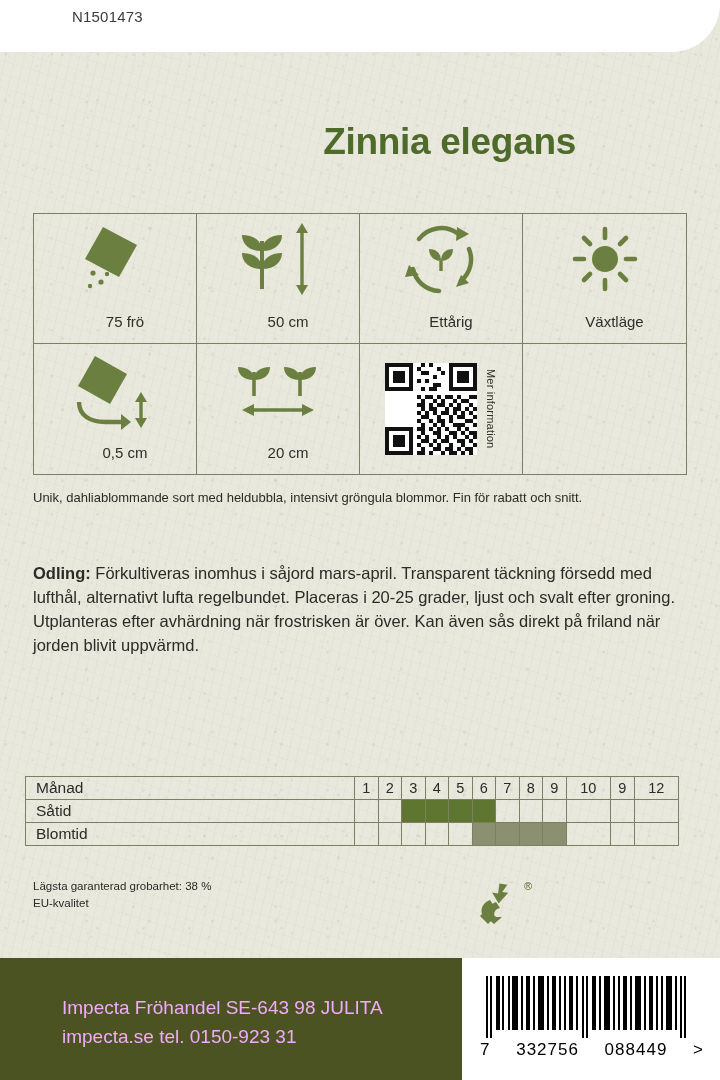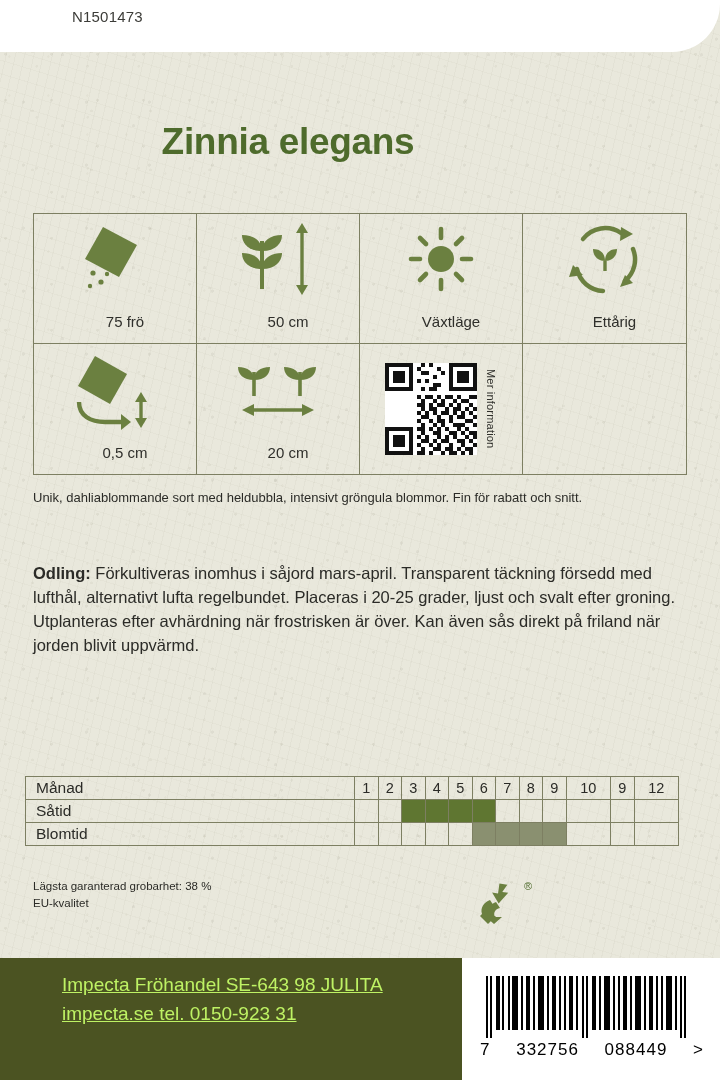--- a/index.html
+++ b/index.html
@@ -66,21 +66,21 @@
     position: absolute;
     inset: 0;
     z-index: 3;
   }
 
   .title-block {
     position: absolute;
     top: 122px;
     left: 0;
     width: 576px;
-    text-align: center;
+    text-align: right;
   }
   .title-latin {
     font-size: 37px;
     font-weight: bold;
     color: #4e6b2c;
     letter-spacing: -0.3px;
     line-height: 1.08;
   }
   .title-cultivar {
     font-size: 24px;
@@ -216,25 +216,24 @@
     left: 0;
     bottom: 0;
     width: 720px;
     height: 122px;
     background: #4b5322;
     z-index: 4;
   }
   .footer-text {
     position: absolute;
     left: 62px;
-    top: 12px;
-    color: #bef264;
+    top: 35px;
+    color: #f0abfc;
     font-size: 19px;
     line-height: 1.55;
-    text-decoration: underline;
   }
   .barcode-box {
     position: absolute;
     right: 0;
     bottom: 0;
     width: 258px;
     height: 122px;
     background: #ffffff;
   }
   .barcode-bars {
@@ -294,58 +293,58 @@
           <path d="M34 30 C20 30 14 22 14 14 C26 14 34 20 34 30 Z" fill="#6b8040"></path>
           <path d="M34 30 C48 30 54 22 54 14 C42 14 34 20 34 30 Z" fill="#6b8040"></path>
           <path d="M34 48 C20 48 14 40 14 32 C26 32 34 38 34 48 Z" fill="#6b8040"></path>
           <path d="M34 48 C48 48 54 40 54 32 C42 32 34 38 34 48 Z" fill="#6b8040"></path>
           <path d="M74 8 L74 68" stroke="#6b8040" stroke-width="3.4" fill="none"></path>
           <path d="M74 2 L68 12 L80 12 Z" fill="#6b8040"></path>
           <path d="M74 74 L68 64 L80 64 Z" fill="#6b8040"></path>
         </svg>
       </div>
       <div class="icon-label">50 cm</div>
+    </div>
+
+    <div class="icon-cell">
+      <div class="icon-art">
+        <svg width="84" height="78" viewBox="0 0 84 78">
+          <g fill="none" stroke="#6b8040" stroke-width="4.5" stroke-linecap="round">
+            <path d="M20 18 A28 28 0 0 1 58 12"></path>
+            <path d="M70 28 A28 28 0 0 1 62 60"></path>
+            <path d="M40 70 A28 28 0 0 1 14 48"></path>
+          </g>
+          <path d="M58 6 L70 13 L57 20 Z" fill="#6b8040"></path>
+          <path d="M70 62 L57 66 L62 54 Z" fill="#6b8040"></path>
+          <path d="M10 44 L20 54 L6 56 Z" fill="#6b8040"></path>
+          <path d="M42 40 C34 40 30 34 30 28 C38 28 42 33 42 40 Z" fill="#6b8040"></path>
+          <path d="M42 40 C50 40 54 34 54 28 C46 28 42 33 42 40 Z" fill="#6b8040"></path>
+          <path d="M42 40 L42 50" stroke="#6b8040" stroke-width="3.4"></path>
+        </svg>
+      </div>
+      <div class="icon-label">Ettårig</div>
     </div>
 
     <div class="icon-cell">
       <div class="icon-art">
         <svg width="84" height="78" viewBox="0 0 84 78">
           <circle cx="42" cy="38" r="13" fill="#6b8040"></circle>
           <g stroke="#6b8040" stroke-width="4.6" stroke-linecap="round">
             <path d="M42 8 L42 17"></path>
             <path d="M42 59 L42 68"></path>
             <path d="M12 38 L21 38"></path>
             <path d="M63 38 L72 38"></path>
             <path d="M21 17 L27 23"></path>
             <path d="M57 53 L63 59"></path>
             <path d="M63 17 L57 23"></path>
             <path d="M27 53 L21 59"></path>
           </g>
         </svg>
       </div>
       <div class="icon-label">Växtläge</div>
-    </div>
-
-    <div class="icon-cell">
-      <div class="icon-art">
-        <svg width="84" height="78" viewBox="0 0 84 78">
-          <g fill="none" stroke="#6b8040" stroke-width="4.5" stroke-linecap="round">
-            <path d="M20 18 A28 28 0 0 1 58 12"></path>
-            <path d="M70 28 A28 28 0 0 1 62 60"></path>
-            <path d="M40 70 A28 28 0 0 1 14 48"></path>
-          </g>
-          <path d="M58 6 L70 13 L57 20 Z" fill="#6b8040"></path>
-          <path d="M70 62 L57 66 L62 54 Z" fill="#6b8040"></path>
-          <path d="M10 44 L20 54 L6 56 Z" fill="#6b8040"></path>
-          <path d="M42 40 C34 40 30 34 30 28 C38 28 42 33 42 40 Z" fill="#6b8040"></path>
-          <path d="M42 40 C50 40 54 34 54 28 C46 28 42 33 42 40 Z" fill="#6b8040"></path>
-          <path d="M42 40 L42 50" stroke="#6b8040" stroke-width="3.4"></path>
-        </svg>
-      </div>
-      <div class="icon-label">Ettårig</div>
     </div>
 
     <div class="icon-cell">
       <div class="icon-art">
         <svg width="100" height="78" viewBox="0 0 100 78">
           <path d="M30 4 L62 22 L45 52 L13 34 Z" fill="#6b8040"></path>
           <path d="M14 50 C14 64 26 70 40 70 L56 70" stroke="#6b8040" stroke-width="4.4" fill="none"></path>
           <path d="M56 62 L66 70 L56 78 Z" fill="#6b8040"></path>
           <path d="M76 46 L76 70" stroke="#6b8040" stroke-width="3.4" fill="none"></path>
           <path d="M76 40 L70 50 L82 50 Z" fill="#6b8040"></path>

